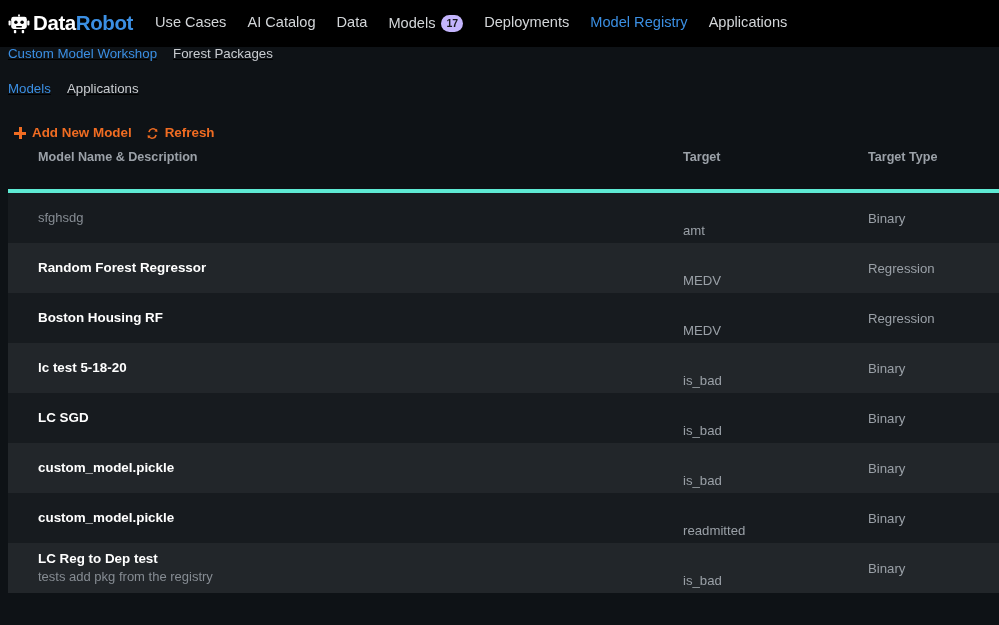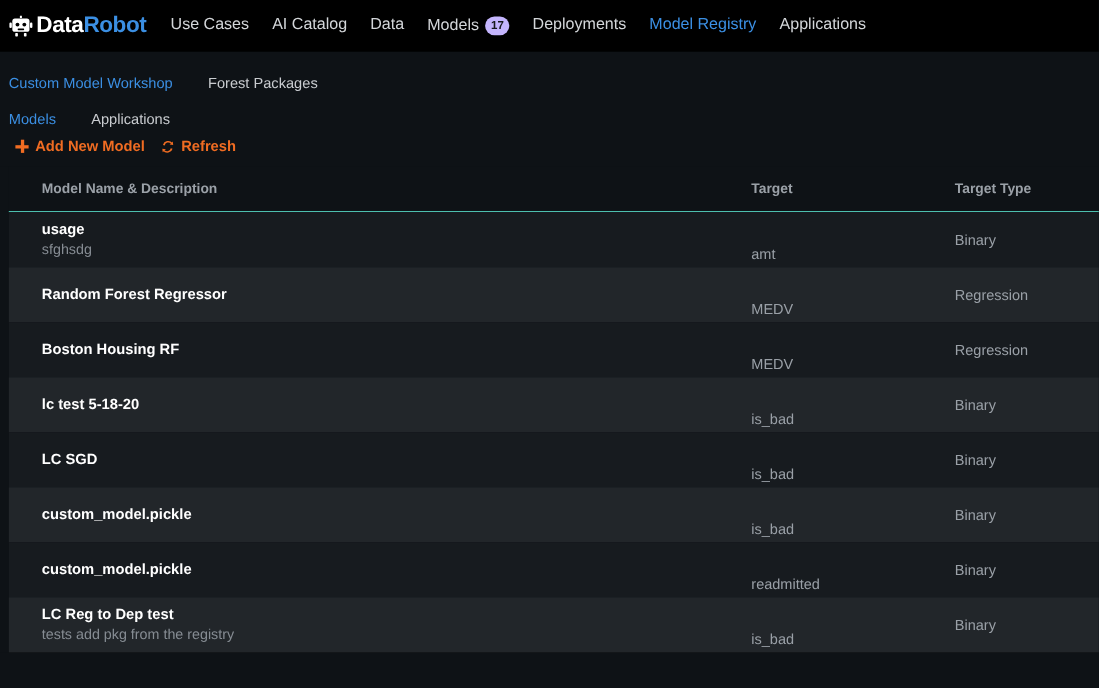--- a/index.html
+++ b/index.html
@@ -74,23 +74,24 @@
     display: inline-block;
   }
 
   
   .subhead {
     background: #0e1216;
     padding: 0 0 0 8px;
   }
   .crumbrow {
     display: flex;
-    align-items: flex-end;
-    gap: 32px;
+    align-items: flex-start;
+    gap: 16px;
     height: 35px;
+    text-decoration: underline;
   }
   .crumbrow.tier2 { height: 33px; }
   .crumb {
     font-size: 13.3px;
     color: #c9ccd0;
     cursor: pointer;
     white-space: nowrap;
     line-height: 1;
   }
   .crumb.link { color: #3b8fe3; }
@@ -128,24 +129,23 @@
   .icon-plus::after  { top: 0; left: 4.5px; height: 12px; width: 3px; }
   .icon-refresh { display: inline-block; width: 13px; height: 13px; }
 
   
   .table {
     background: #0e1216;
     padding-left: 8px;
   }
   .thead {
     display: flex;
-    align-items: center;
     height: 42px;
     background: #0e1216;
-    border-bottom: 1px solid #5eead4;
+    border-bottom: 4px solid #5eead4;
   }
   .th {
     font-size: 12.6px;
     font-weight: bold;
     color: #9ba1a8;
     white-space: nowrap;
     line-height: 1;
     cursor: pointer;
   }
   .col-name   { width: 675px; padding-left: 30px; }
@@ -271,21 +271,20 @@
   <div class="thead">
     <div class="th col-name">Model Name &amp; Description</div>
     <div class="th col-target">Target</div>
     <div class="th col-type">Target Type</div>
   </div>
 
   <div class="tbody">
 
     <div class="row odd">
       <div class="cell-name">
-        <div class="model-name">usage</div>
         <div class="model-desc">sfghsdg</div>
       </div>
       <div class="cell-target">amt</div>
       <div class="cell-type">Binary</div>
     </div>
 
     <div class="row even">
       <div class="cell-name">
         <div class="model-name">Random Forest Regressor</div>
       </div>

